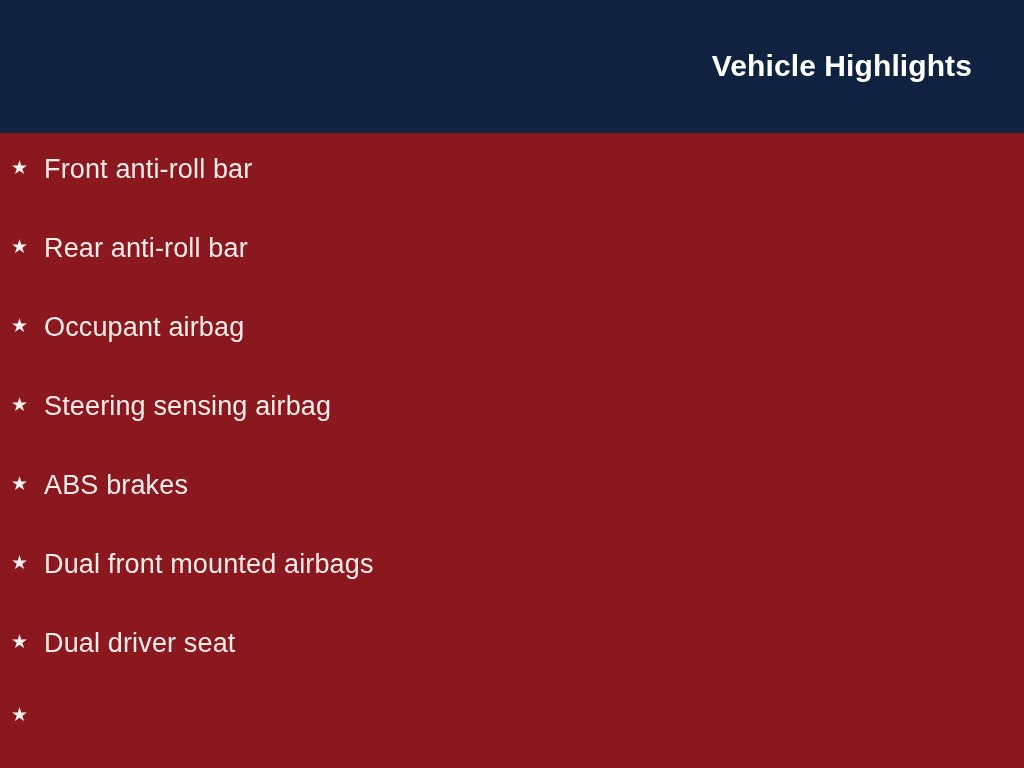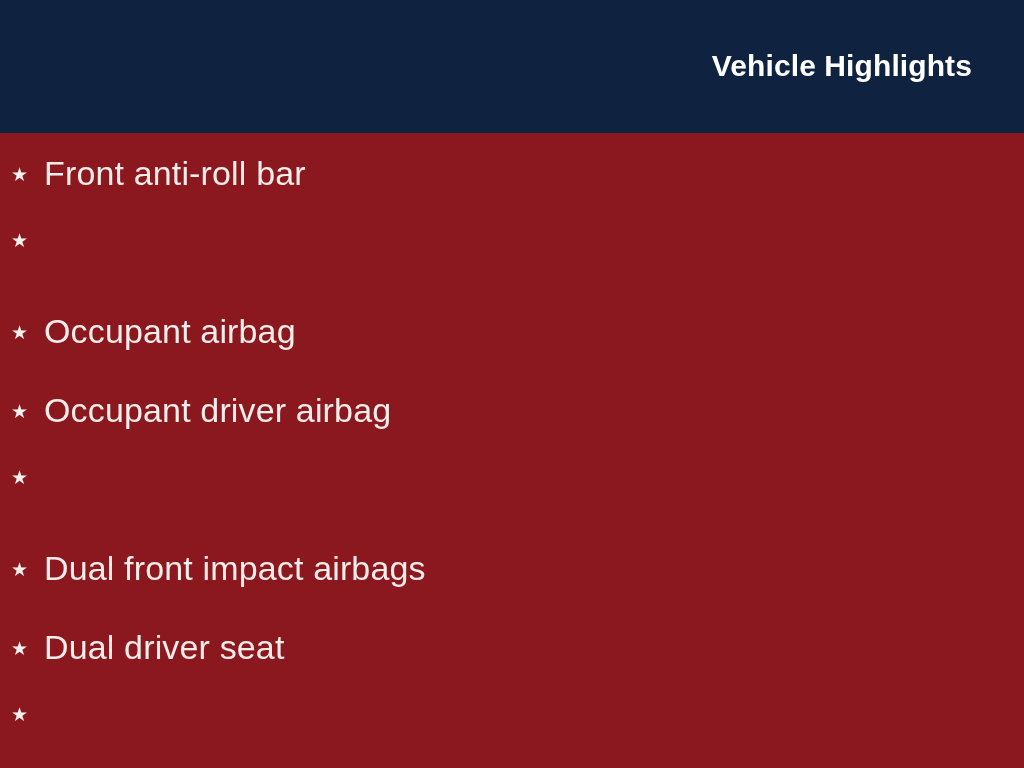--- a/index.html
+++ b/index.html
@@ -93,21 +93,21 @@
     text-align: left;
     position: relative;
     top: -4px;
     font-family: "DejaVu Sans", sans-serif;
   }
 
   .highlight-label {
     flex: 0 1 auto;
     color: #f6ecea;
     font-family: "Liberation Sans", sans-serif;
-    font-size: 34px;
+    font-size: 27px;
     font-weight: normal;
     line-height: 1;
     letter-spacing: 0.15px;
     white-space: nowrap;
   }
 
   
   .highlight-item:first-child {
     padding-top: 0;
   }
@@ -127,39 +127,41 @@
   <div id="content-body">
     <ul id="highlight-list">
 
       <li class="highlight-item">
         <span class="bullet-star">★</span>
         <span class="highlight-label">Front anti-roll bar</span>
       </li>
 
       <li class="highlight-item">
         <span class="bullet-star">★</span>
+        <span class="highlight-label">Rear anti-roll bar</span>
       </li>
 
       <li class="highlight-item">
         <span class="bullet-star">★</span>
         <span class="highlight-label">Occupant airbag</span>
       </li>
 
       <li class="highlight-item">
         <span class="bullet-star">★</span>
-        <span class="highlight-label">Occupant driver airbag</span>
+        <span class="highlight-label">Steering sensing airbag</span>
       </li>
 
       <li class="highlight-item">
         <span class="bullet-star">★</span>
+        <span class="highlight-label">ABS brakes</span>
       </li>
 
       <li class="highlight-item">
         <span class="bullet-star">★</span>
-        <span class="highlight-label">Dual front impact airbags</span>
+        <span class="highlight-label">Dual front mounted airbags</span>
       </li>
 
       <li class="highlight-item">
         <span class="bullet-star">★</span>
         <span class="highlight-label">Dual driver seat</span>
       </li>
 
       <li class="highlight-item">
         <span class="bullet-star">★</span>
       </li>

